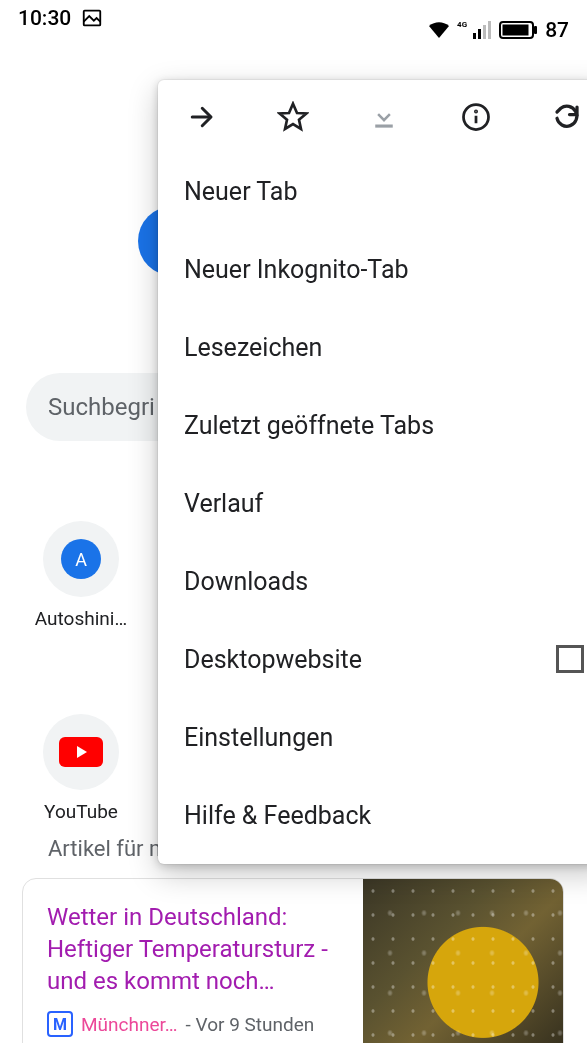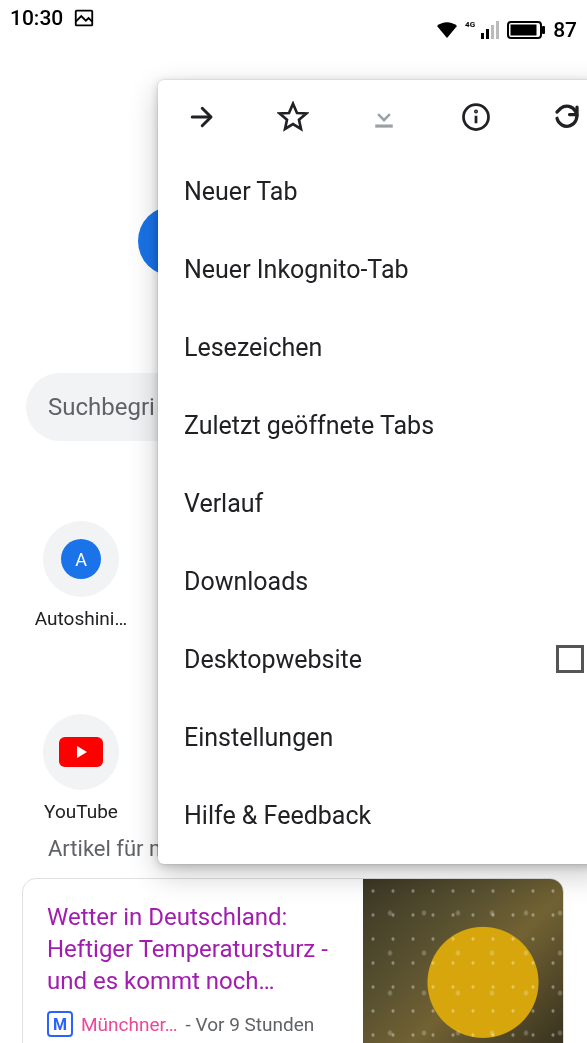--- a/index.html
+++ b/index.html
@@ -11,21 +11,21 @@
     overflow: hidden;
     position: relative;
     color: #202124;
   }
   
   .status-bar {
     display: flex;
     justify-content: space-between;
     align-items: center;
     height: 36px;
-    padding: 0 10px;
+    padding: 0 18px;
     font-size: 21px;
     font-weight: 500;
     color: #000;
   }
   .status-left { display: flex; align-items: center; gap: 10px; }
   .status-right { display: flex; align-items: center; gap: 6px; margin-top: 24px; }
   .status-right svg { display:block; }
 
   
   .main {

